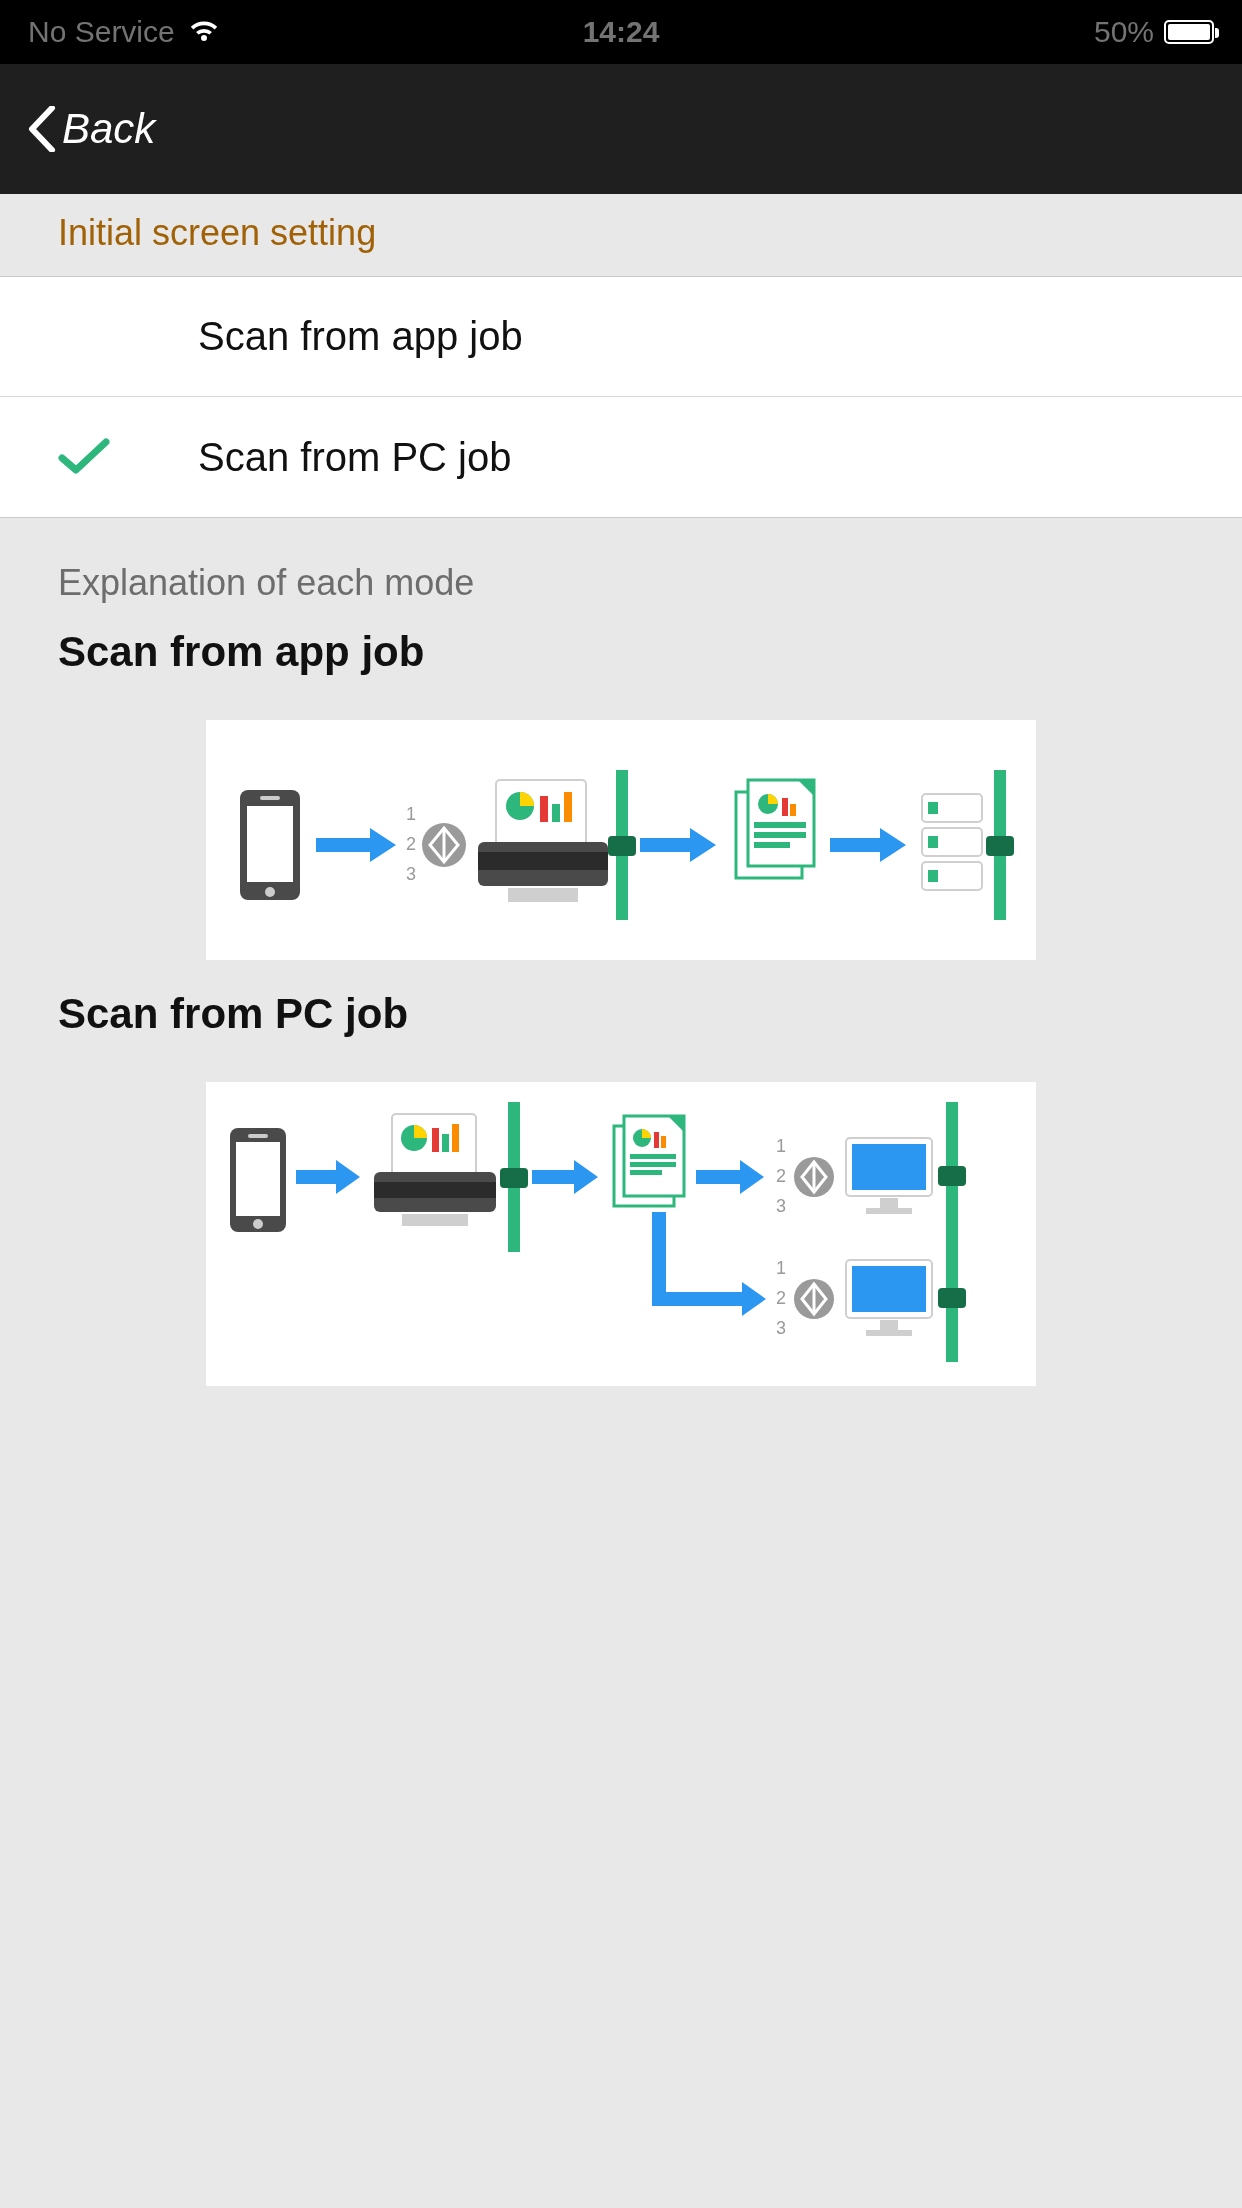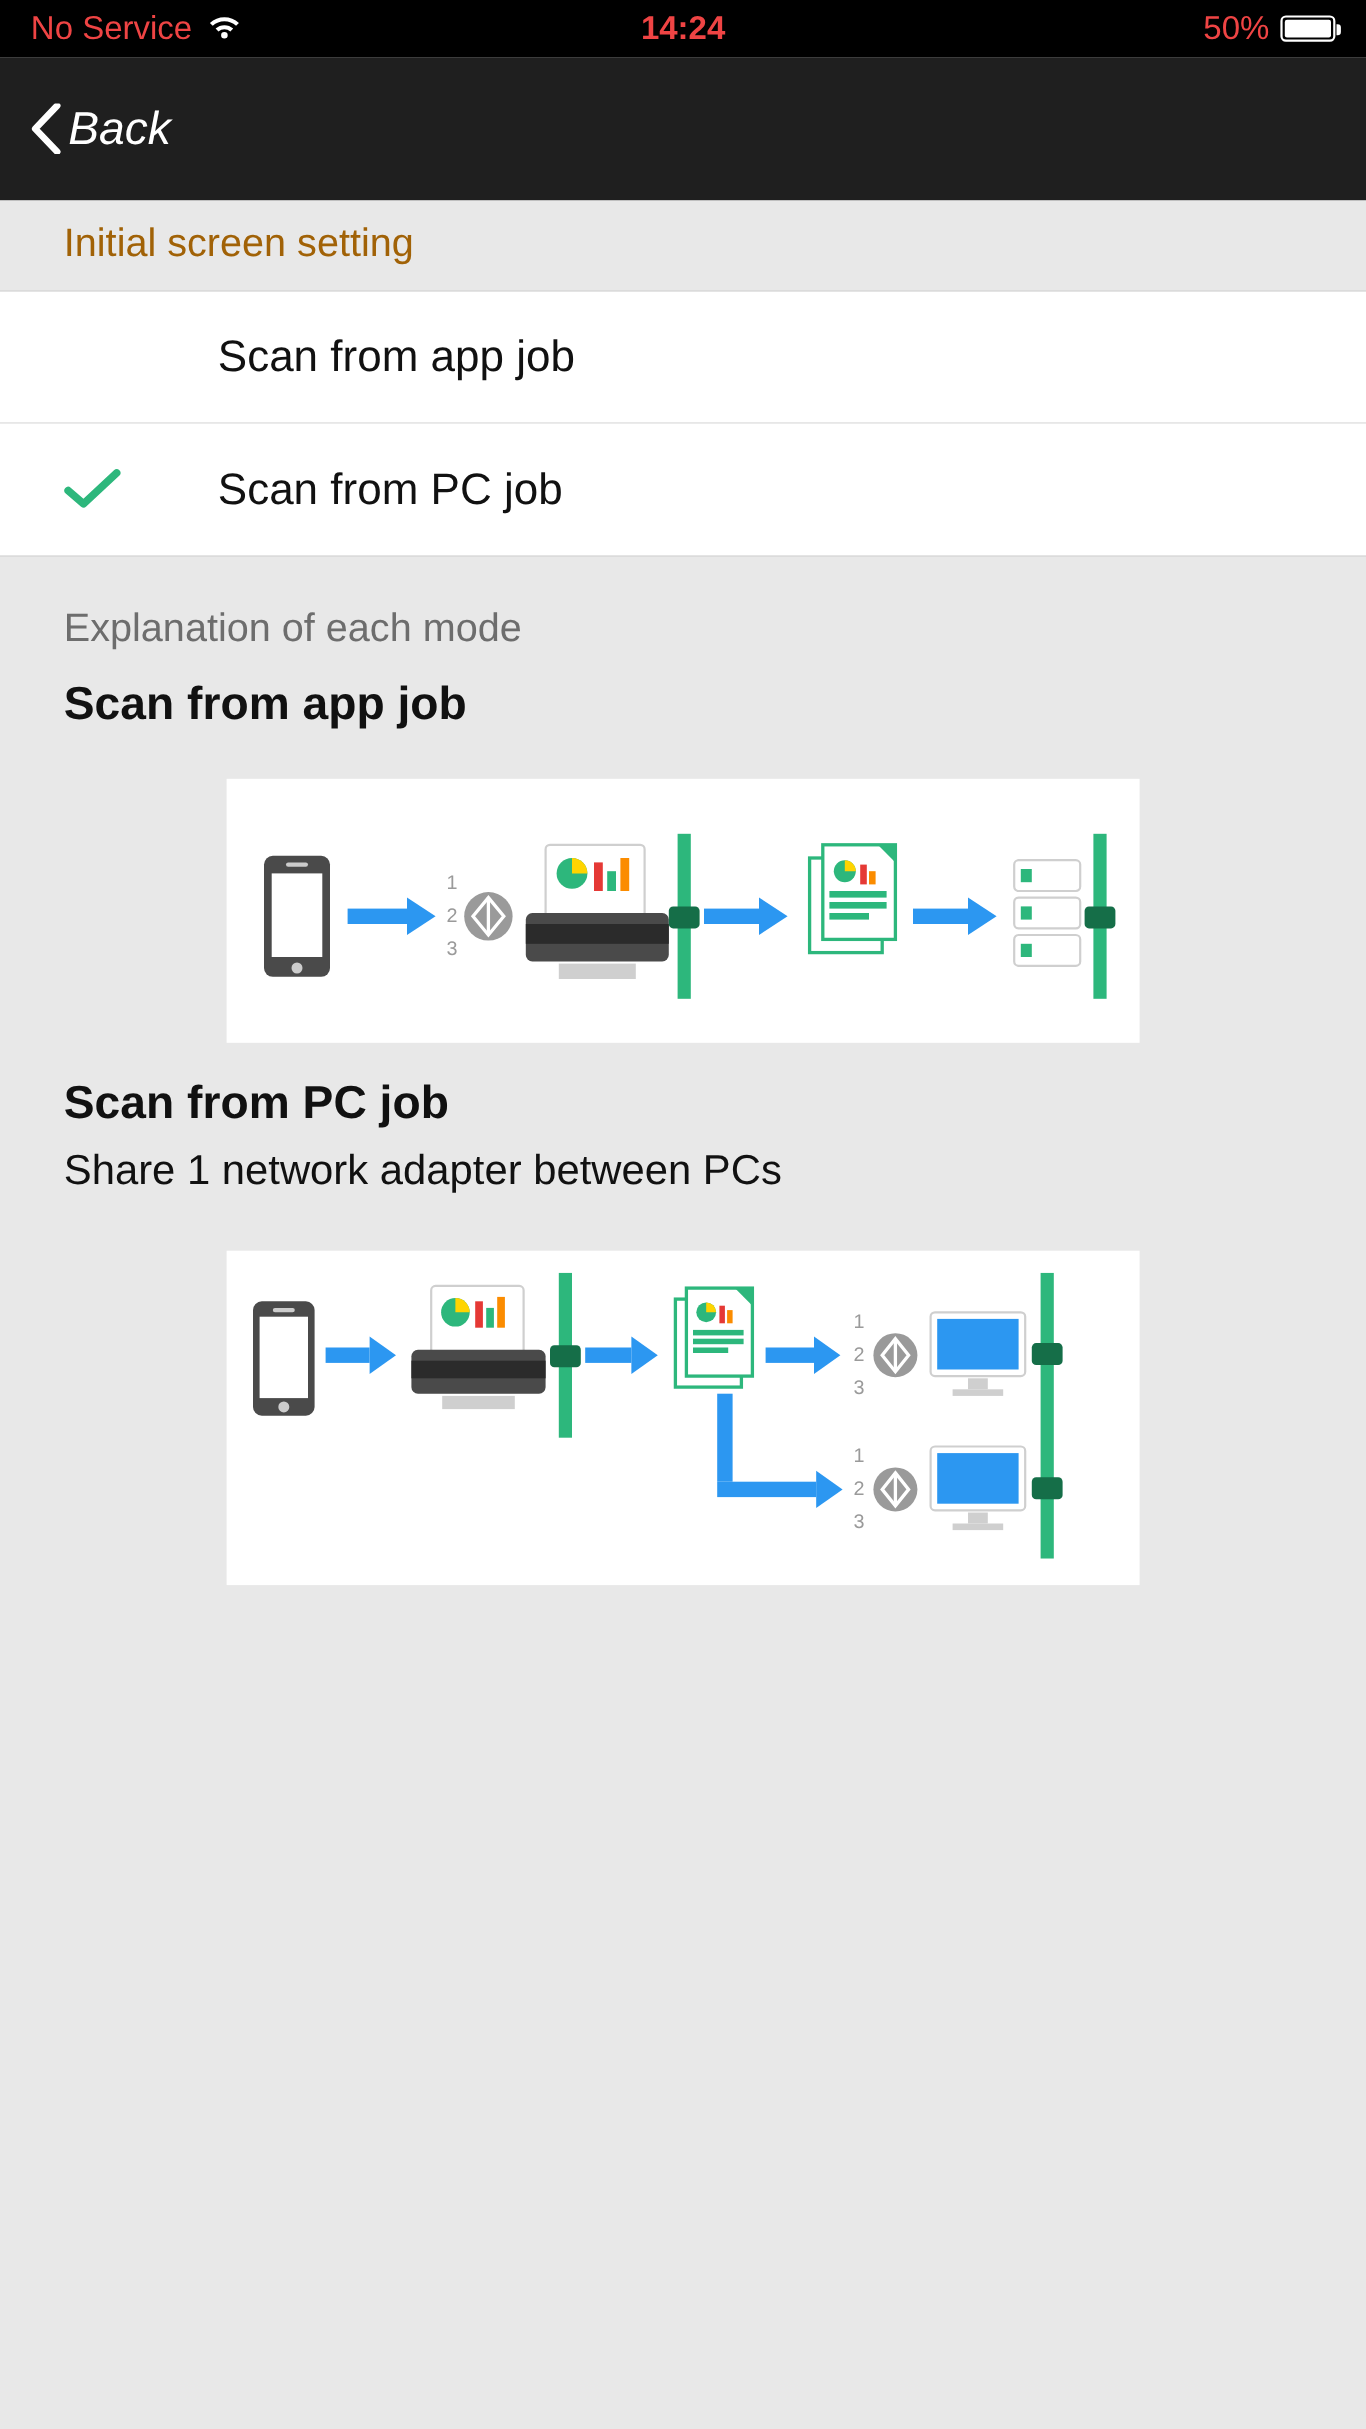--- a/index.html
+++ b/index.html
@@ -1,19 +1,19 @@
 <!DOCTYPE html>
 <html><head>
 <meta charset="utf-8">
 <style>
   * { box-sizing: border-box; margin: 0; padding: 0; }
   html, body { width: 1242px; height: 2208px; font-family: -apple-system, "Helvetica Neue", Arial, sans-serif; background: #e8e8e8; overflow: hidden; }
 
   
-  .status-bar { height: 52px; background: #000; color: #ef4444; display: flex; align-items: center; justify-content: space-between; padding: 0 28px; font-size: 30px; font-weight: 500; }
+  .status-bar { height: 64px; background: #000; color: #737373; display: flex; align-items: center; justify-content: space-between; padding: 0 28px; font-size: 30px; font-weight: 500; }
   .status-left { display: flex; align-items: center; gap: 14px; }
   .status-center { position: absolute; left: 50%; transform: translateX(-50%); font-weight: 600; }
   .status-right { display: flex; align-items: center; gap: 10px; }
   .wifi-icon { width: 30px; height: 24px; }
   .battery-icon { width: 50px; height: 24px; border: 2.5px solid #fff; border-radius: 5px; position: relative; }
   .battery-icon::after { content: ""; position: absolute; right: -7px; top: 6px; width: 4px; height: 10px; background: #fff; border-radius: 0 3px 3px 0; }
   .battery-fill { position: absolute; inset: 2px; background: #fff; border-radius: 2px; }
 
   
   .nav-header { height: 130px; background: #1f1f1f; display: flex; align-items: center; padding-left: 28px; font-style: italic; }
@@ -172,21 +172,20 @@
       <rect x="708" y="120" width="10" height="12" fill="#2db77c"></rect>
     </g>
 
     <rect x="774" y="20" width="12" height="150" fill="#2db77c"></rect>
     <rect x="766" y="86" width="28" height="20" rx="4" fill="#156e48"></rect>
   </svg>
 </div>
 
 <div class="explain-block">
   <div class="explain-title">Scan from PC job</div>
-  <div class="explain-text">Share 1 network adapter between PCs</div>
 </div>
 
 <div class="diagram" style="padding:20px 10px 24px;">
   <svg viewBox="0 0 802 260" width="802" height="260">
 
     <g>
       <rect x="10" y="26" width="56" height="104" rx="8" fill="#4a4a4a"></rect>
       <rect x="16" y="40" width="44" height="74" fill="#fff"></rect>
       <rect x="28" y="32" width="20" height="4" rx="2" fill="#ccc"></rect>
       <circle cx="38" cy="122" r="5" fill="#ccc"></circle>

